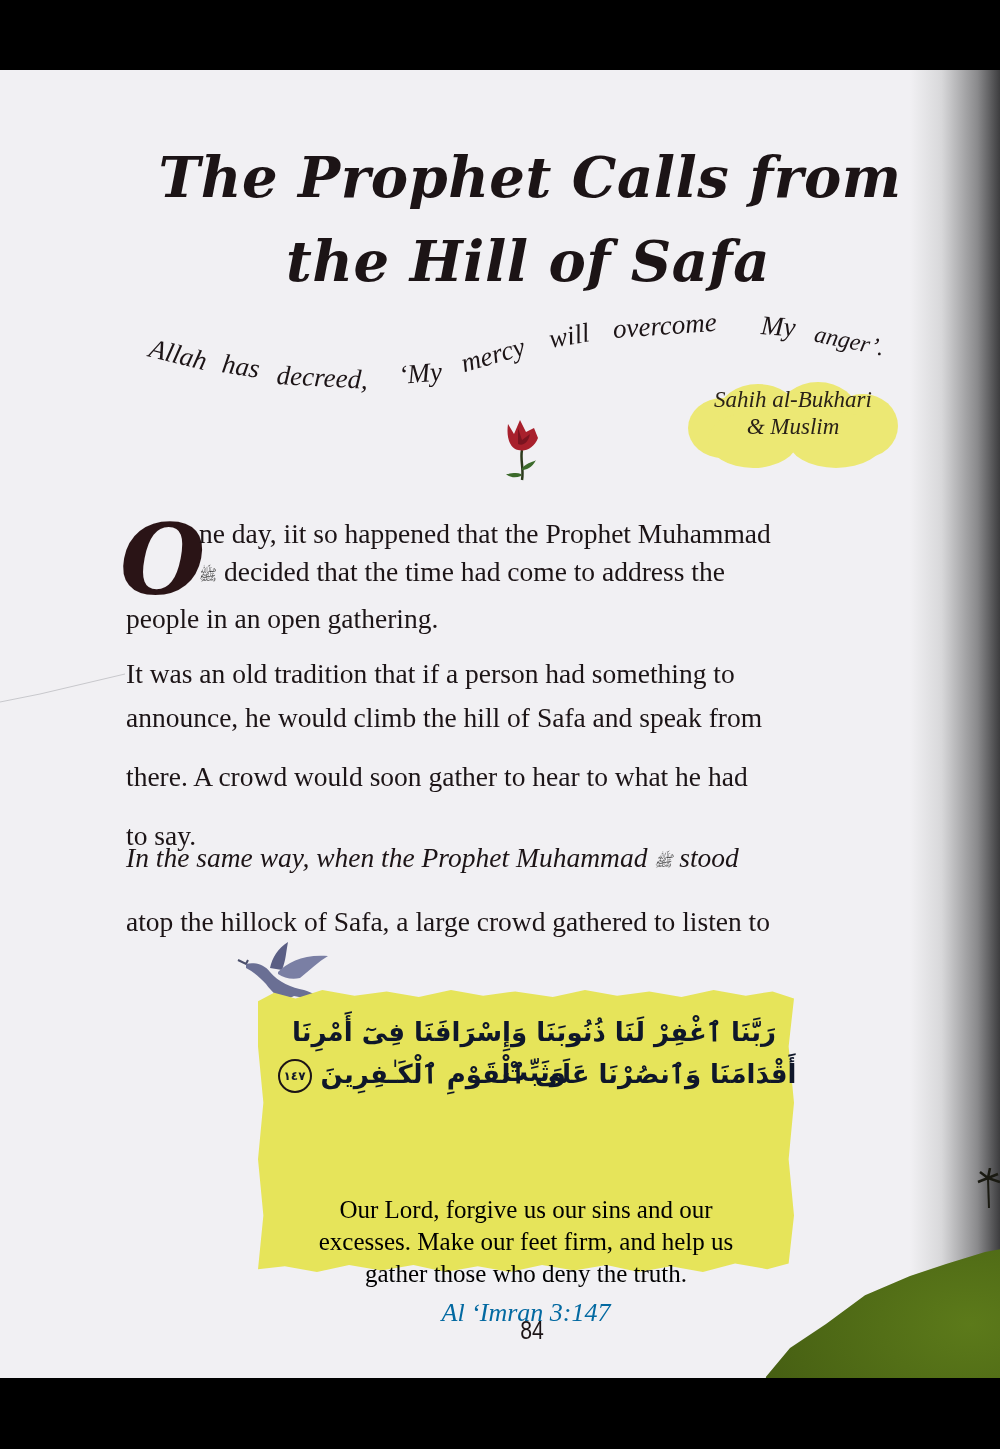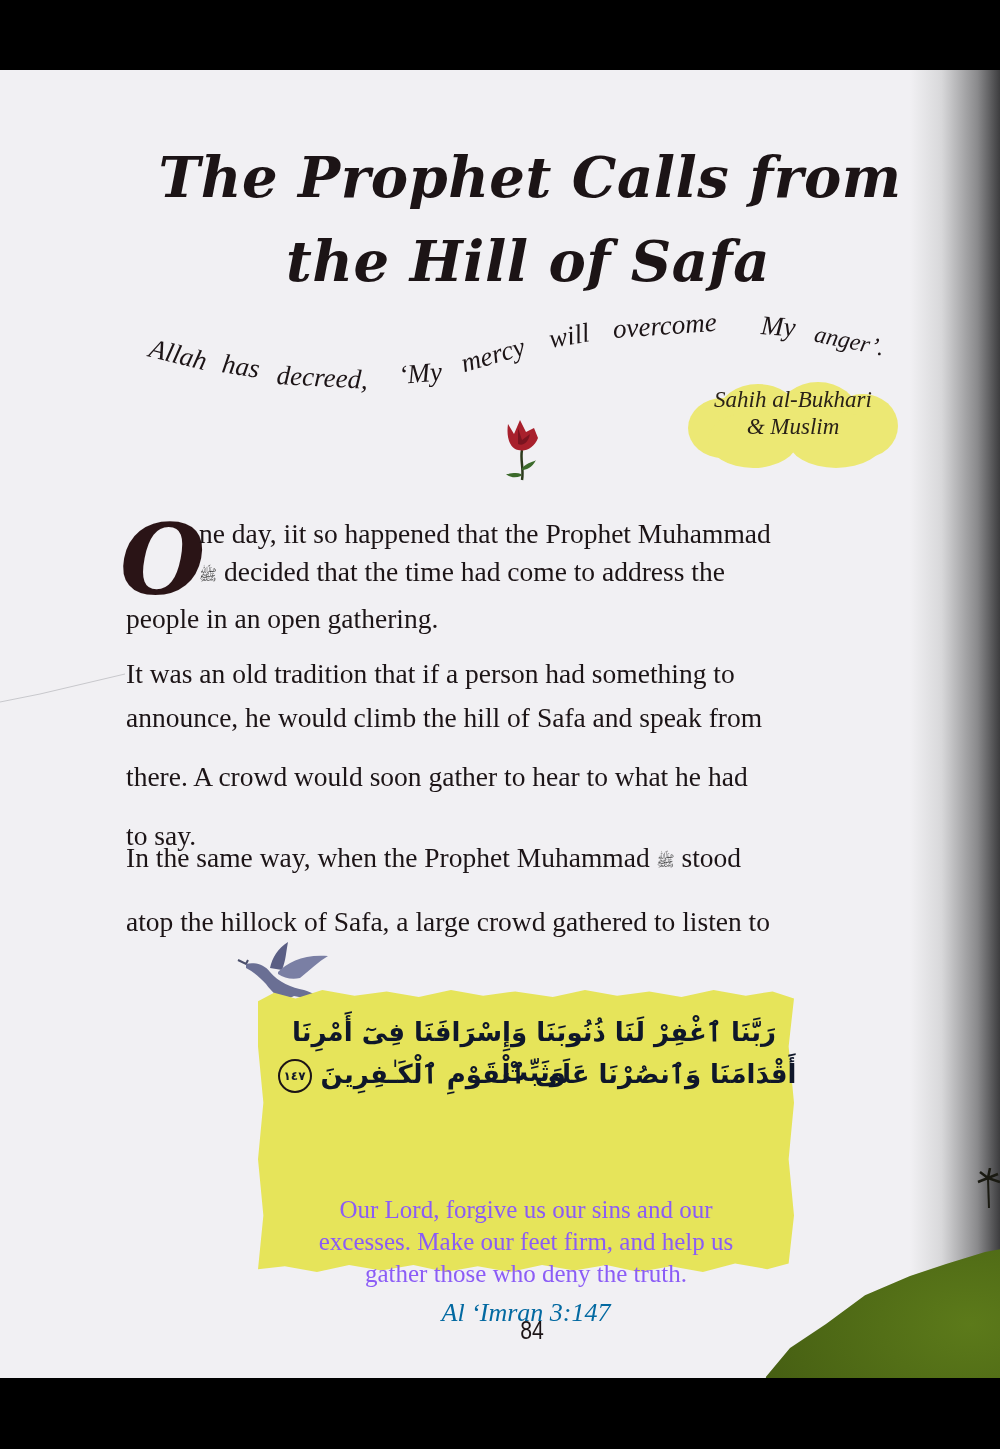--- a/index.html
+++ b/index.html
@@ -50,21 +50,21 @@
   .arabic {
     position:absolute; left:266px; width:536px; text-align:center; direction:rtl;
     font-family:"DejaVu Sans", sans-serif; font-weight:bold; font-size:26px; color:#0f172a; line-height:40px;
   }
   .ayah-mark {
     display:inline-block; width:30px; height:30px; border:2px solid #1c1416; border-radius:50%;
     font-size:12px; line-height:30px; text-align:center; vertical-align:middle; margin-left:6px; direction:ltr;
   }
   .translation {
     position:absolute; left:258px; top:1124px; width:536px; text-align:center;
-    font-family:"Liberation Serif", serif; font-size:25px; line-height:32px; color:#8b5cf6;
+    font-family:"Liberation Serif", serif; font-size:25px; line-height:32px; color:#000000;
   }
   .reference {
     position:absolute; left:258px; top:1228px; width:536px; text-align:center;
     font-family:"Liberation Serif", serif; font-style:italic; font-size:26px; color:#0369a1;
   }
   .page-number {
     position:absolute; left:0; width:1064px; top:1246px; text-align:center;
     font-family:"Liberation Sans", sans-serif; font-size:25px; color:#1c1416; transform:scaleX(0.85);
   }
   .hill {
@@ -125,21 +125,21 @@
     <span class="sallallahu">ﷺ</span>
     <span>decided that the time had come to address the</span>
   </div>
   <div class="body-text" style="top:527px;">people in an open gathering.</div>
 
   <div class="body-text" style="top:582px;">It was an old tradition that if a person had something to</div>
   <div class="body-text" style="top:626px;">announce, he would climb the hill of Safa and speak from</div>
   <div class="body-text" style="top:670px;margin-top:15px;">there. A crowd would soon gather to hear to what he had</div>
   <div class="body-text" style="top:744px;">to say.</div>
 
-  <div class="body-text" style="top:766px;">
+  <div class="body-text" style="top:766px;font-style:italic;">
     <span>In the same way, when the Prophet Muhammad</span>
     <span class="sallallahu">ﷺ</span>
     <span>stood</span>
   </div>
   <div class="body-text" style="top:810px;margin-top:20px;">atop the hillock of Safa, a large crowd gathered to listen to</div>
 
   <svg class="stray-line" viewBox="0 0 130 40" style="height:40px; top:594px;">
     <path d="M0 38 L40 30 L125 10" stroke="#c8c8cc" stroke-width="1" fill="none"></path>
   </svg>
 

